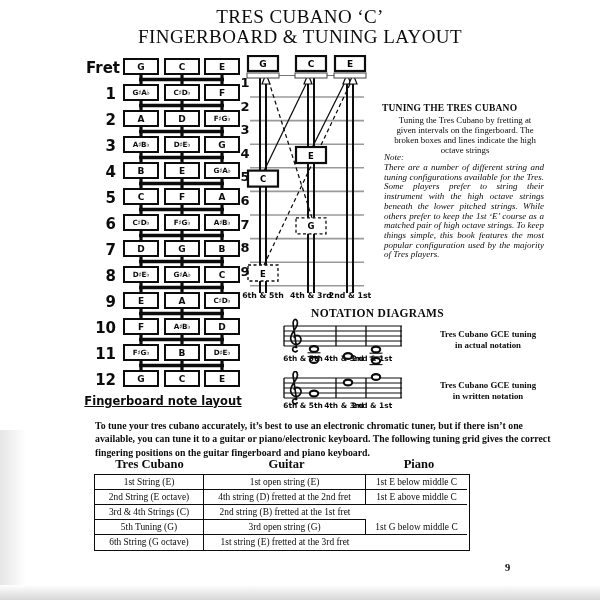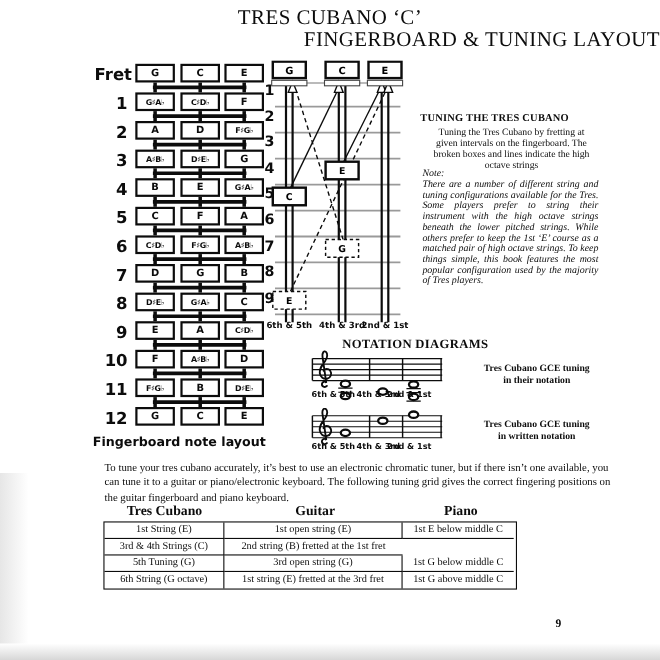--- a/index.html
+++ b/index.html
@@ -41,21 +41,21 @@
 </style>
 </head>
 <body>
 
 <div class="page">
 
   <div class="abs edge-corner"></div>
   <div class="abs edge-bottom"></div>
 
   <div class="abs title" style="top:6px;">TRES CUBANO ‘C’</div>
-  <div class="abs title" style="top:26px;text-align:right;">FINGERBOARD &amp; TUNING LAYOUT</div>
+  <div class="abs title" style="top:26px;">FINGERBOARD &amp; TUNING LAYOUT</div>
 
   <div class="abs" id="fingerboard" style="left:78px;top:58px;width:170px;height:332px;">
       <svg width="170" height="332" style="position: absolute; left: 0px; top: 0px;">
         <line x1="63" y1="8" x2="63" y2="320" stroke="#0c0c0c" stroke-width="3.2"></line>
         <line x1="104" y1="8" x2="104" y2="320" stroke="#0c0c0c" stroke-width="3.2"></line>
         <line x1="144" y1="8" x2="144" y2="320" stroke="#0c0c0c" stroke-width="3.2"></line>
         <line x1="61" y1="21.5" x2="146" y2="21.5" stroke="#0c0c0c" stroke-width="3.4"></line>
         <line x1="61" y1="47.5" x2="146" y2="47.5" stroke="#0c0c0c" stroke-width="3.4"></line>
         <line x1="61" y1="73.5" x2="146" y2="73.5" stroke="#0c0c0c" stroke-width="3.4"></line>
         <line x1="61" y1="99.5" x2="146" y2="99.5" stroke="#0c0c0c" stroke-width="3.4"></line>
@@ -114,21 +114,21 @@
       <div class="nbox" style="left: 126px; top: 260px;">D</div>
       <div class="fretnum" style="left: 0px; top: 287px; width: 38px;">11</div>
       <div class="nbox small" style="left: 45px; top: 286px;">F♯G♭</div>
       <div class="nbox" style="left: 86px; top: 286px;">B</div>
       <div class="nbox small" style="left: 126px; top: 286px;">D♯E♭</div>
       <div class="fretnum" style="left: 0px; top: 313px; width: 38px;">12</div>
       <div class="nbox" style="left: 45px; top: 312px;">G</div>
       <div class="nbox" style="left: 86px; top: 312px;">C</div>
       <div class="nbox" style="left: 126px; top: 312px;">E</div>
     </div>
-  <div class="abs fb-caption" style="left:78px;top:394px;width:170px;">Fingerboard note layout</div>
+  <div class="abs fb-caption" style="left:78px;top:394px;width:170px;text-decoration:underline;">Fingerboard note layout</div>
 
   <div class="abs" id="tuningdiagram" style="left:238px;top:55px;width:150px;height:250px;">
       <svg width="150" height="250" style="position: absolute; left: 0px; top: 0px;">
         <line x1="12" y1="20.5" x2="126" y2="20.5" stroke="#777" stroke-width="1"></line>
         <line x1="12" y1="42" x2="126" y2="42" stroke="#9a9a9a" stroke-width="1.6"></line>
         <line x1="12" y1="65.6" x2="126" y2="65.6" stroke="#9a9a9a" stroke-width="1.6"></line>
         <line x1="12" y1="89.2" x2="126" y2="89.2" stroke="#9a9a9a" stroke-width="1.6"></line>
         <line x1="12" y1="112.80000000000001" x2="126" y2="112.80000000000001" stroke="#9a9a9a" stroke-width="1.6"></line>
         <line x1="12" y1="136.4" x2="126" y2="136.4" stroke="#9a9a9a" stroke-width="1.6"></line>
         <line x1="12" y1="160" x2="126" y2="160" stroke="#9a9a9a" stroke-width="1.6"></line>
@@ -208,21 +208,21 @@
         <ellipse cx="66" cy="40" rx="4.2" ry="2.9" fill="#fff" stroke="#0c0c0c" stroke-width="2.1"></ellipse>
         <line x1="87.5" y1="37.2" x2="100.5" y2="37.2" stroke="#0c0c0c" stroke-width="1.1"></line>
         <line x1="87.5" y1="41" x2="100.5" y2="41" stroke="#0c0c0c" stroke-width="1.1"></line>
         <ellipse cx="94" cy="33.5" rx="4.2" ry="2.9" fill="#fff" stroke="#0c0c0c" stroke-width="2.1"></ellipse>
         <line x1="87.5" y1="48.6" x2="100.5" y2="48.6" stroke="#0c0c0c" stroke-width="1.1"></line>
         <ellipse cx="94" cy="44.8" rx="4.2" ry="2.9" fill="#fff" stroke="#0c0c0c" stroke-width="2.1"></ellipse>
       </svg>
     </div>
   <div class="abs stave-cap" style="left:418px;top:329px;width:140px;">
     <span>Tres Cubano GCE tuning</span><br>
-    <span>in their notation</span>
+    <span>in actual notation</span>
   </div>
 
   <div class="abs" id="staff2" style="left:282px;top:371px;width:122px;height:40px;">
       <svg width="122" height="40" style="position: absolute; left: 0px; top: 0px;">
         <line x1="2" y1="7" x2="120" y2="7" stroke="#0c0c0c" stroke-width="1"></line>
         <line x1="2" y1="12" x2="120" y2="12" stroke="#0c0c0c" stroke-width="1"></line>
         <line x1="2" y1="17" x2="120" y2="17" stroke="#0c0c0c" stroke-width="1"></line>
         <line x1="2" y1="22" x2="120" y2="22" stroke="#0c0c0c" stroke-width="1"></line>
         <line x1="2" y1="27" x2="120" y2="27" stroke="#0c0c0c" stroke-width="1"></line>
         <line x1="2" y1="7" x2="2" y2="27" stroke="#0c0c0c" stroke-width="1.3"></line>
@@ -233,47 +233,51 @@
         <ellipse cx="32" cy="22.5" rx="4.2" ry="2.9" fill="#fff" stroke="#0c0c0c" stroke-width="2.1"></ellipse>
         <ellipse cx="66" cy="11.5" rx="4.2" ry="2.9" fill="#fff" stroke="#0c0c0c" stroke-width="2.1"></ellipse>
         <ellipse cx="94" cy="6" rx="4.2" ry="2.9" fill="#fff" stroke="#0c0c0c" stroke-width="2.1"></ellipse>
       </svg>
     </div>
   <div class="abs stave-cap" style="left:418px;top:380px;width:140px;">
     <span>Tres Cubano GCE tuning</span><br>
     <span>in written notation</span>
   </div>
 
-  <div class="abs para" style="left:95px;top:419px;width:468px;">To tune your tres cubano accurately, it’s best to use an electronic chromatic tuner, but if there isn’t one available, you can tune it to a guitar or piano/electronic keyboard. The following tuning grid gives the correct fingering positions on the guitar fingerboard and piano keyboard.</div>
+  <div class="abs para" style="left:95px;top:419px;width:468px;font-weight:bold;">To tune your tres cubano accurately, it’s best to use an electronic chromatic tuner, but if there isn’t one available, you can tune it to a guitar or piano/electronic keyboard. The following tuning grid gives the correct fingering positions on the guitar fingerboard and piano keyboard.</div>
 
   <div class="grid-table" id="tuningtable">
       <div class="gt-headrow">
         <div class="gt-head">Tres Cubano</div>
         <div class="gt-head">Guitar</div>
         <div class="gt-head">Piano</div>
       </div>
       <div class="gt-body">
         <div class="gt-row">
           <div class="gt-cell">1st String (E)</div>
           <div class="gt-cell">1st open string (E)</div>
           <div class="gt-cell">1st E below middle C</div>
         </div>
         <div class="gt-row">
+          <div class="gt-cell">2nd String (E octave)</div>
+          <div class="gt-cell">4th string (D) fretted at the 2nd fret</div>
+          <div class="gt-cell">1st E above middle C</div>
+        </div>
+        <div class="gt-row">
           <div class="gt-cell">3rd &amp; 4th Strings (C)</div>
           <div class="gt-cell">2nd string (B) fretted at the 1st fret</div>
         </div>
         <div class="gt-row">
           <div class="gt-cell">5th Tuning (G)</div>
           <div class="gt-cell">3rd open string (G)</div>
           <div class="gt-cell">1st G below middle C</div>
         </div>
         <div class="gt-row">
           <div class="gt-cell">6th String (G octave)</div>
           <div class="gt-cell">1st string (E) fretted at the 3rd fret</div>
-          <div class="gt-cell">1st G above middle C</div>
         </div>
       </div>
     </div>
 
   <div class="abs pagenum" style="left:505px;top:562px;">9</div>
 <div class="stave-lab" style="left: 280px; top: 354px; width: 46px;">6th &amp; 5th</div>
     <div class="stave-lab" style="left: 321px; top: 354px; width: 46px;">4th &amp; 3rd</div>
     <div class="stave-lab" style="left: 349px; top: 354px; width: 46px;">2nd &amp; 1st</div>
     <div class="stave-lab" style="left: 280px; top: 401px; width: 46px;">6th &amp; 5th</div>
     <div class="stave-lab" style="left: 321px; top: 401px; width: 46px;">4th &amp; 3rd</div>

